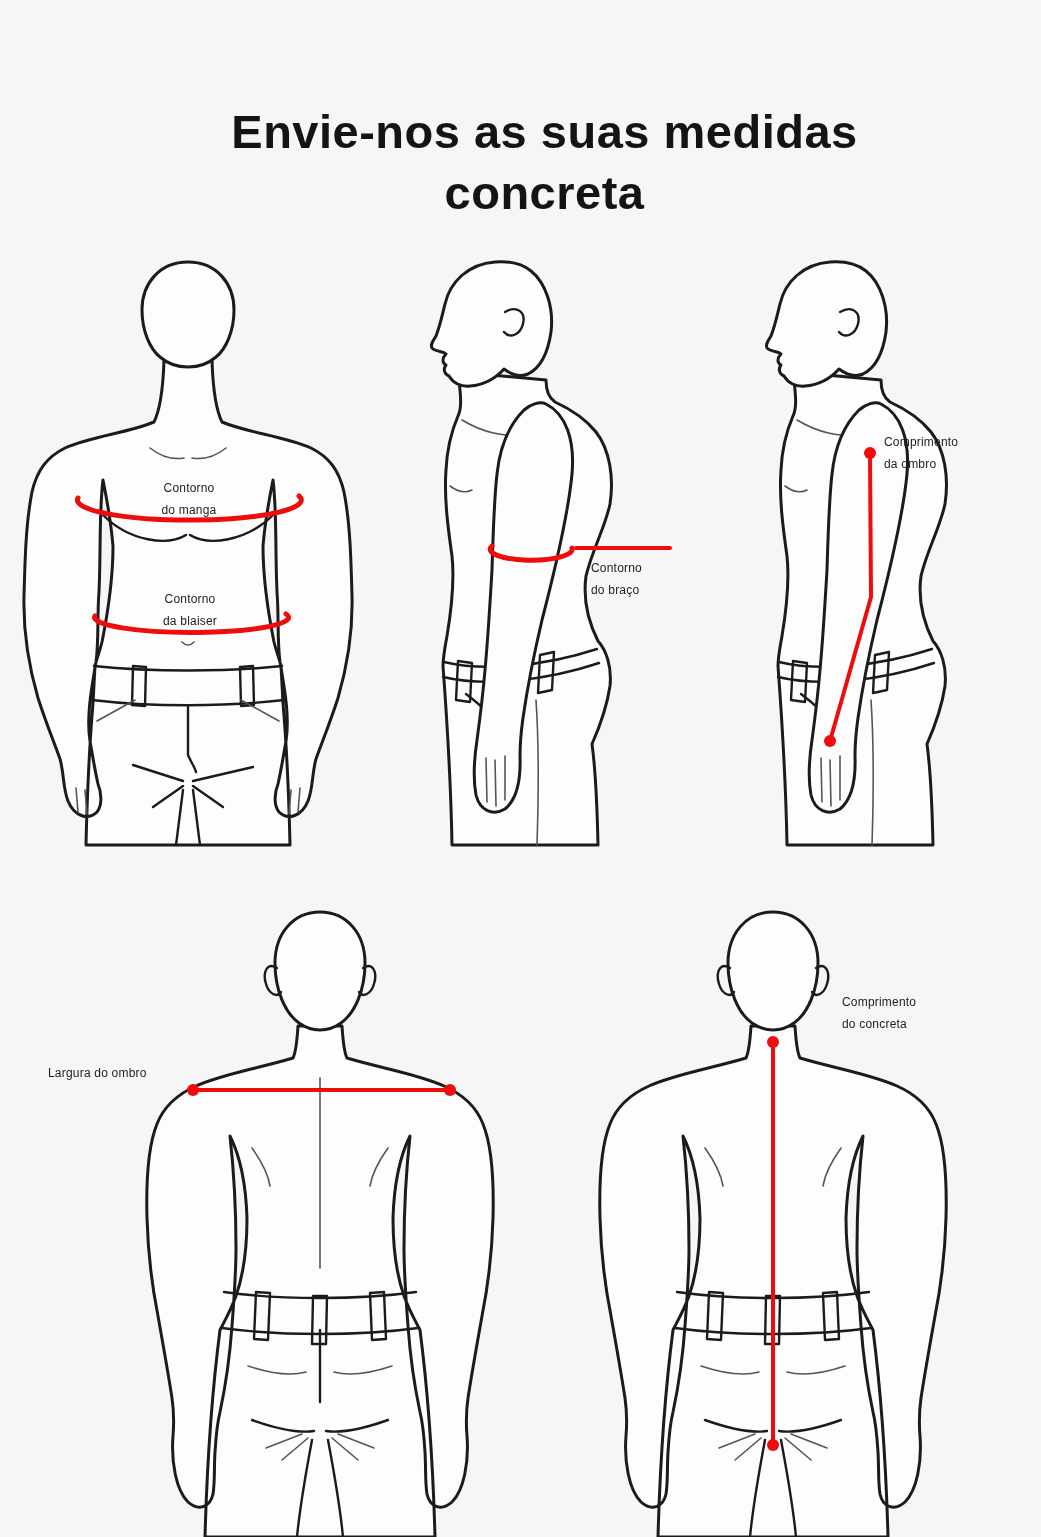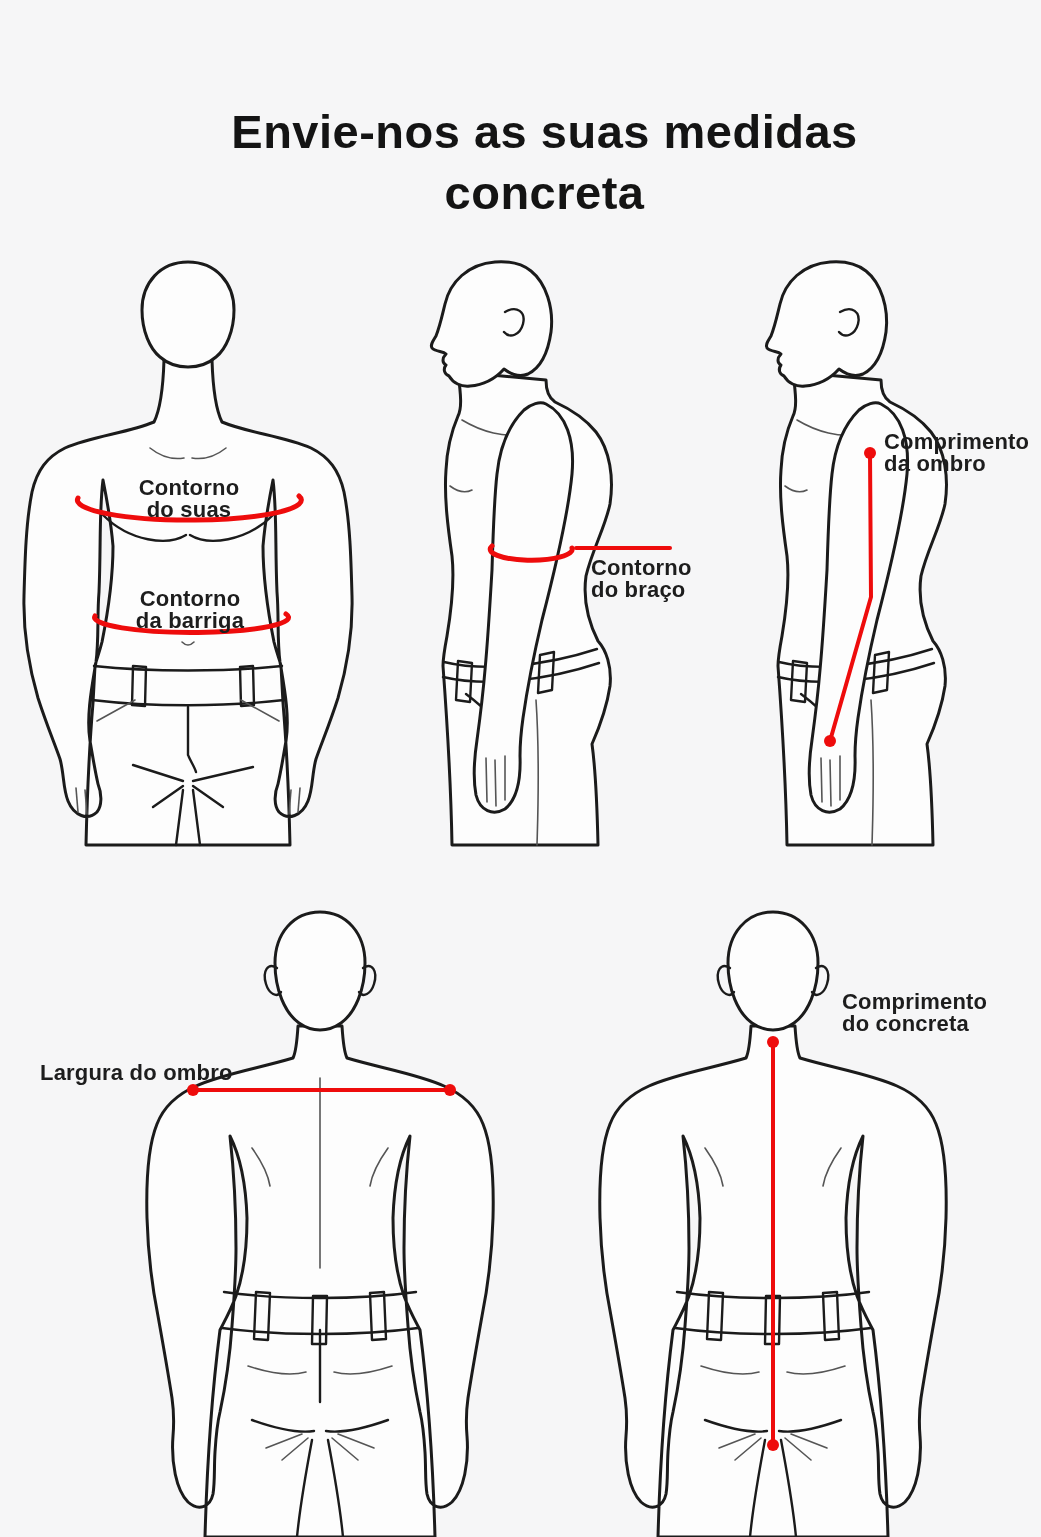--- a/index.html
+++ b/index.html
@@ -20,21 +20,21 @@
   .title span{display:block;}
   .art{position:absolute;left:0;top:0;width:1041px;height:1537px;}
   .fig-outline{fill:#fdfdfd;stroke:var(--ink,#1b1b1b);stroke-width:3;stroke-linejoin:round;}
   .fig-detail{fill:none;stroke:var(--ink,#1b1b1b);stroke-width:2.4;stroke-linecap:round;stroke-linejoin:round;}
   .fig-thin{fill:none;stroke:#555;stroke-width:1.6;stroke-linecap:round;}
   .red-line{fill:none;stroke:var(--accent,#ee0c0c);stroke-width:4;stroke-linecap:round;stroke-linejoin:round;}
   .red-arc{fill:none;stroke:var(--accent,#ee0c0c);stroke-width:5;stroke-linecap:round;}
   .red-dot{fill:var(--accent,#ee0c0c);stroke:none;}
   .label{
     position:absolute;
-    font-size:22px;line-height:22px;font-weight:bold;
+    font-size:12px;line-height:22px;font-weight:normal;
     letter-spacing:.2px;color:var(--label-color,#1d1d1d);
     white-space:nowrap;
   }
   .label span{display:block;}
   .label.center{text-align:center;}
 </style>
 </head>
 <body>
 
 <div class="page">
@@ -291,39 +291,39 @@
       <g>
         <path class="red-line" d="M 773,1042 L 773,1445"></path>
         <circle class="red-dot" cx="773" cy="1042" r="6"></circle>
         <circle class="red-dot" cx="773" cy="1445" r="6"></circle>
       </g>
     </g>
   </svg>
 
   <div class="label center" style="left:96px;top:477px;width:186px;">
     <span>Contorno</span>
-    <span>do suas</span>
+    <span>do manga</span>
   </div>
 
   <div class="label center" style="left:96px;top:588px;width:188px;">
     <span>Contorno</span>
-    <span>da barriga</span>
+    <span>da blaiser</span>
   </div>
 
   <div class="label" style="left:591px;top:557px;">
     <span>Contorno</span>
     <span>do braço</span>
   </div>
 
   <div class="label" style="left:884px;top:431px;">
     <span>Comprimento</span>
     <span>da ombro</span>
   </div>
 
-  <div class="label" style="left:40px;top:1062px;">
+  <div class="label" style="left:48px;top:1062px;">
     <span>Largura do ombro</span>
   </div>
 
   <div class="label" style="left:842px;top:991px;">
     <span>Comprimento</span>
     <span>do concreta</span>
   </div>
 
 </div>
 

